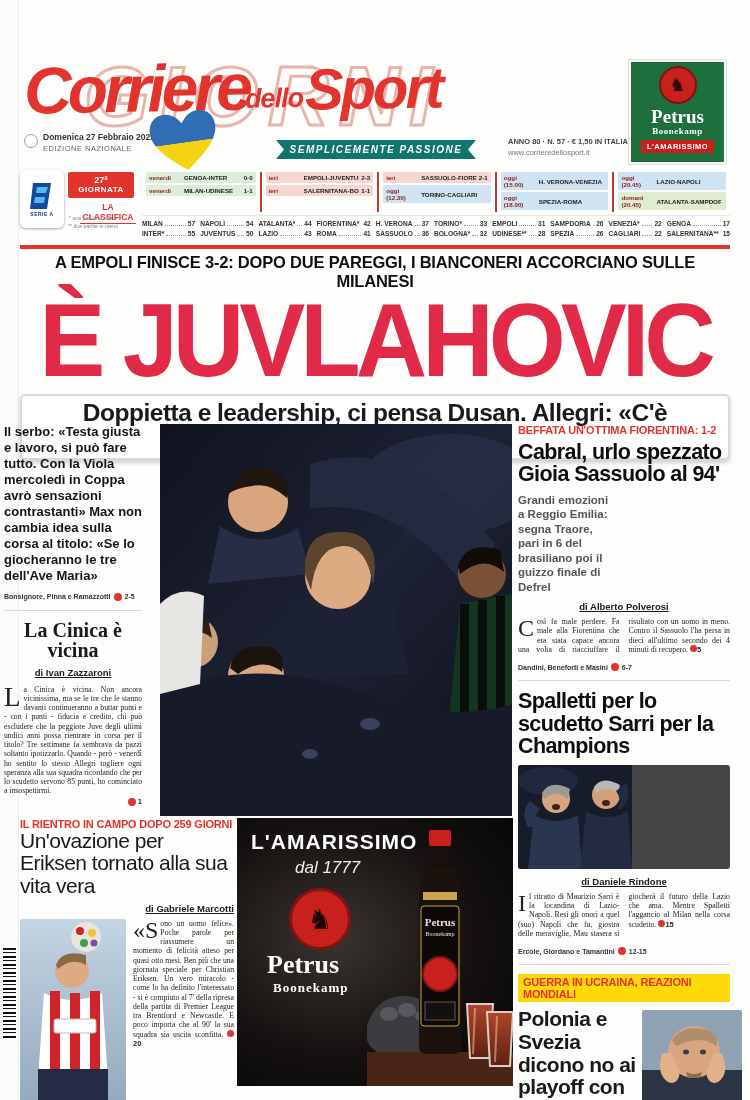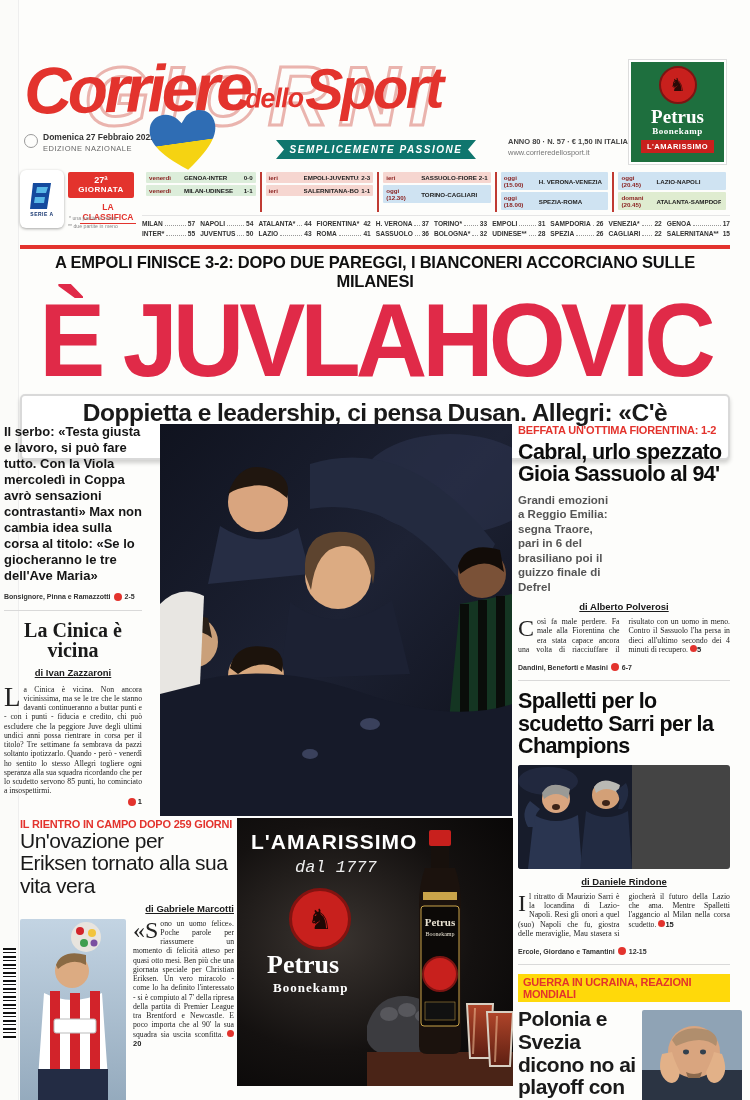--- a/index.html
+++ b/index.html
@@ -113,21 +113,21 @@
   .eauthor{text-align:right;font-size:9.5px;font-weight:800;text-decoration:underline;margin:6px 0 5px;}
   .erow{display:flex;gap:7px;}
   .ephoto{width:106px;height:188px;flex:none;border-radius:2px;overflow:hidden;}
   .ebody{flex:1;font-family:"Liberation Serif",serif;font-size:7.7px;line-height:1.2;text-align:justify;color:#222;hyphens:auto;}
   .ebody::first-letter{float:left;font-size:24px;line-height:.85;padding:1px 2px 0 0;}
 
   
   .ad{left:237px;top:818px;width:276px;height:268px;background:radial-gradient(ellipse at 35% 45%,#3a3430 0%,#141110 55%,#060505 100%);
      overflow:hidden;}
   .ad-head{position:absolute;left:14px;top:12px;color:#fff;font-size:21px;font-weight:900;letter-spacing:1px;}
-  .ad-sub{position:absolute;left:58px;top:40px;color:#eee;font-family:Liberation Mono, monospace;font-style:italic;font-size:17px;}
+  .ad-sub{position:absolute;left:58px;top:40px;color:#eee;font-family:Liberation Sans, sans-serif;font-style:italic;font-size:17px;}
   .ad-circle{position:absolute;left:52px;top:70px;width:56px;height:56px;border-radius:50%;background:#c8201d;
     border:3px solid #821310;display:flex;align-items:center;justify-content:center;color:#1d0704;font-size:28px;}
   .ad-brand{position:absolute;left:30px;top:132px;color:#fff;font-family:"Liberation Serif",serif;font-weight:700;font-size:26px;}
   .ad-brand2{position:absolute;left:36px;top:162px;color:#fff;font-family:"Liberation Serif",serif;font-weight:700;font-size:13px;letter-spacing:1px;}
   .ad-side{position:absolute;right:1px;top:120px;color:#aaa;font-size:6px;letter-spacing:.5px;
     transform:rotate(-90deg);transform-origin:right top;white-space:nowrap;}
 
   
   .ukr-title{font-size:21px;font-weight:900;line-height:1.08;letter-spacing:-.5px;margin-top:6px;width:120px;}
   .ukrow{display:flex;gap:6px;}

